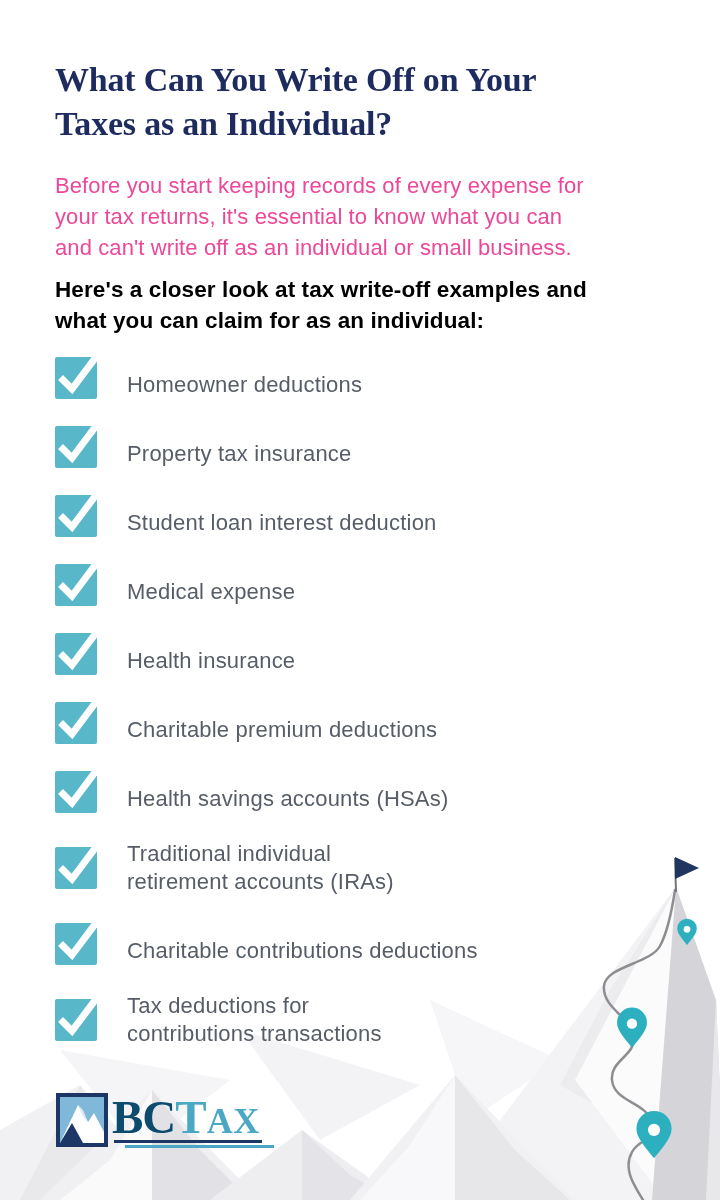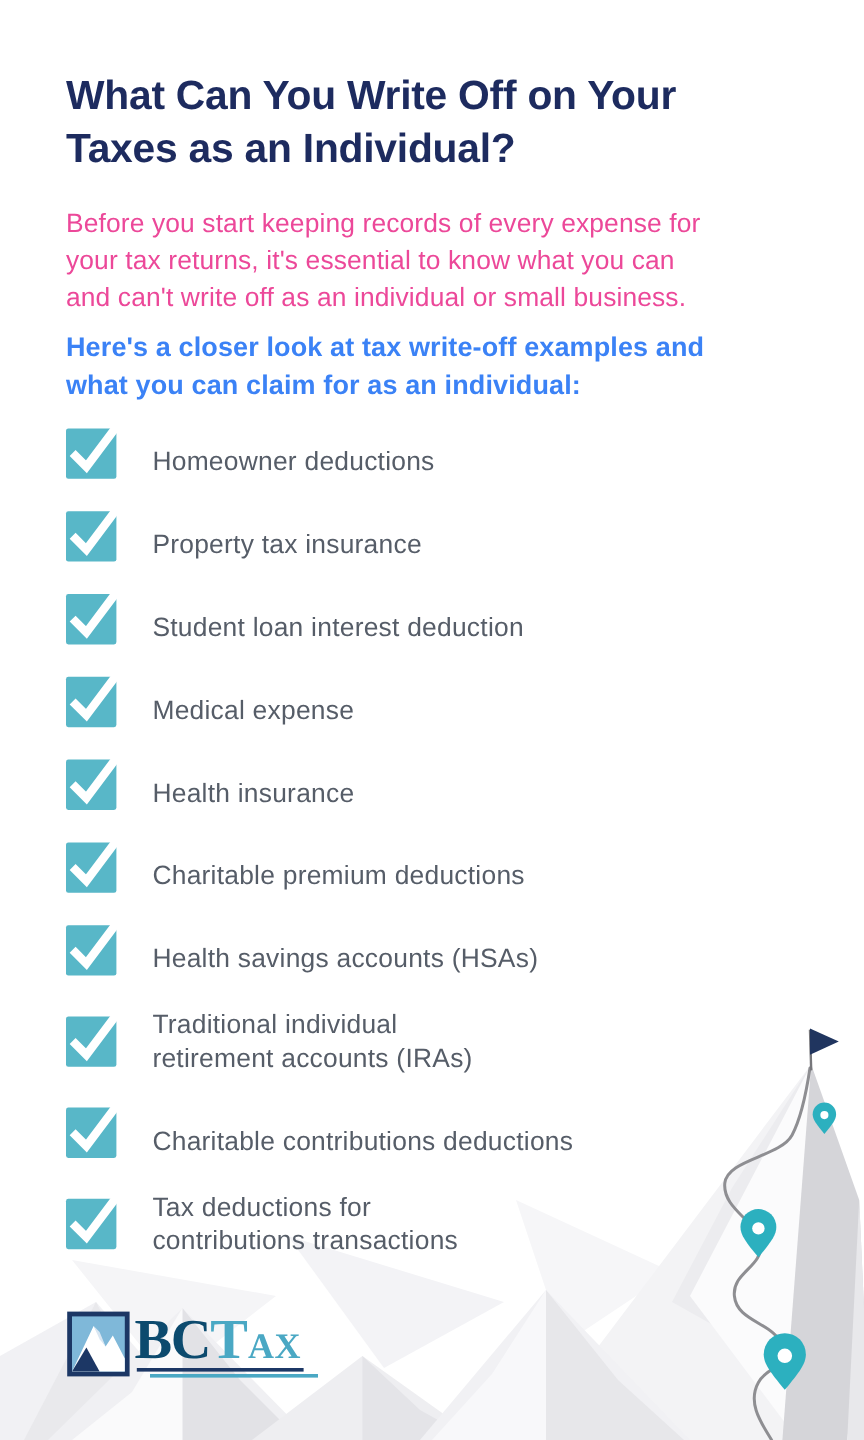--- a/index.html
+++ b/index.html
@@ -28,34 +28,35 @@
     z-index: 2;
   }
   h1.title {
     font-size: 34px;
     line-height: 44px;
     font-weight: 700;
     color: #1d2b5f;
     letter-spacing: -0.2px;
     white-space: pre-line;
     margin-bottom: 24px;
+    font-family: Liberation Serif, serif;
   }
   p.intro {
     font-size: 22px;
     line-height: 31px;
     color: #ec4899;
     white-space: pre-line;
     margin-bottom: 11px;
     letter-spacing: 0.1px;
   }
   p.subheading {
     font-size: 22.5px;
     line-height: 31px;
     font-weight: 700;
-    color: #3b82f6;
+    color: #000000;
     white-space: pre-line;
     margin-bottom: 21px;
     letter-spacing: 0.1px;
   }
 
   ul.checklist { list-style: none; }
   li.check-item {
     display: flex;
     align-items: flex-end;
     margin-bottom: 27px;
@@ -97,21 +98,21 @@
     margin-left: 3px;
     height: 58px;
     line-height: 50px;
     font-family: "Liberation Serif", "DejaVu Serif", serif;
     font-weight: 700;
     white-space: nowrap;
     padding-right: 6px;
   }
   .wordmark .bc { font-size: 47px; color: #0c4a6e; letter-spacing: -1px; }
   .wordmark .t  { font-size: 47px; color: #4aa8c4; }
-  .wordmark .ax { font-size: 30px; color: #4aa8c4; letter-spacing: 0.5px; }
+  .wordmark .ax { font-size: 36px; color: #4aa8c4; letter-spacing: 0.5px; }
   .underline-navy {
     position: absolute; left: 2px; right: 4px; bottom: 7px;
     height: 3px; background: #1c3765;
   }
   .underline-teal {
     position: absolute; left: 13px; right: -8px; bottom: 2px;
     height: 3px; background: #4aa8c4;
   }
 </style>
 </head>

